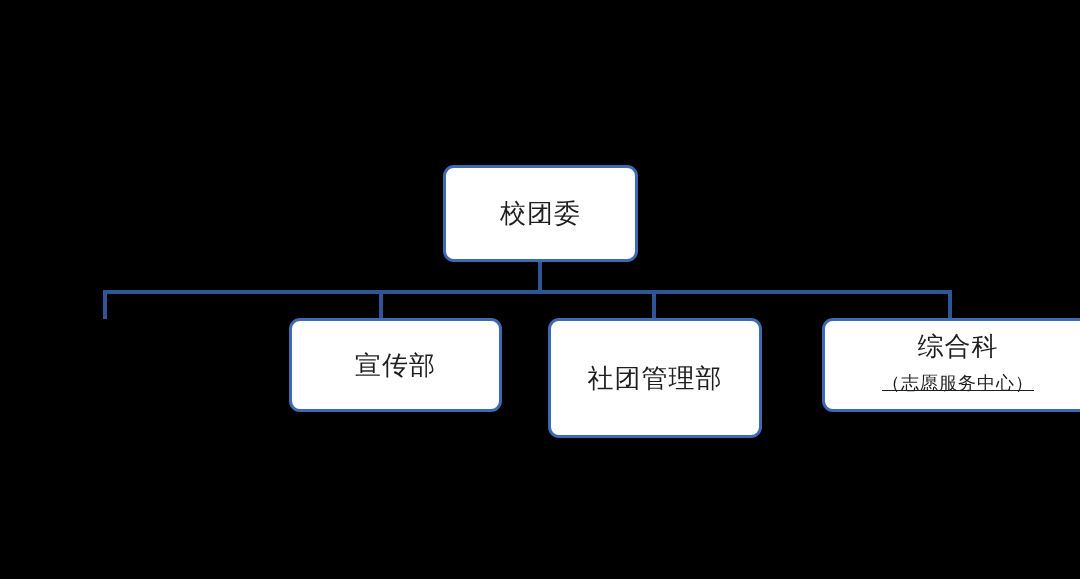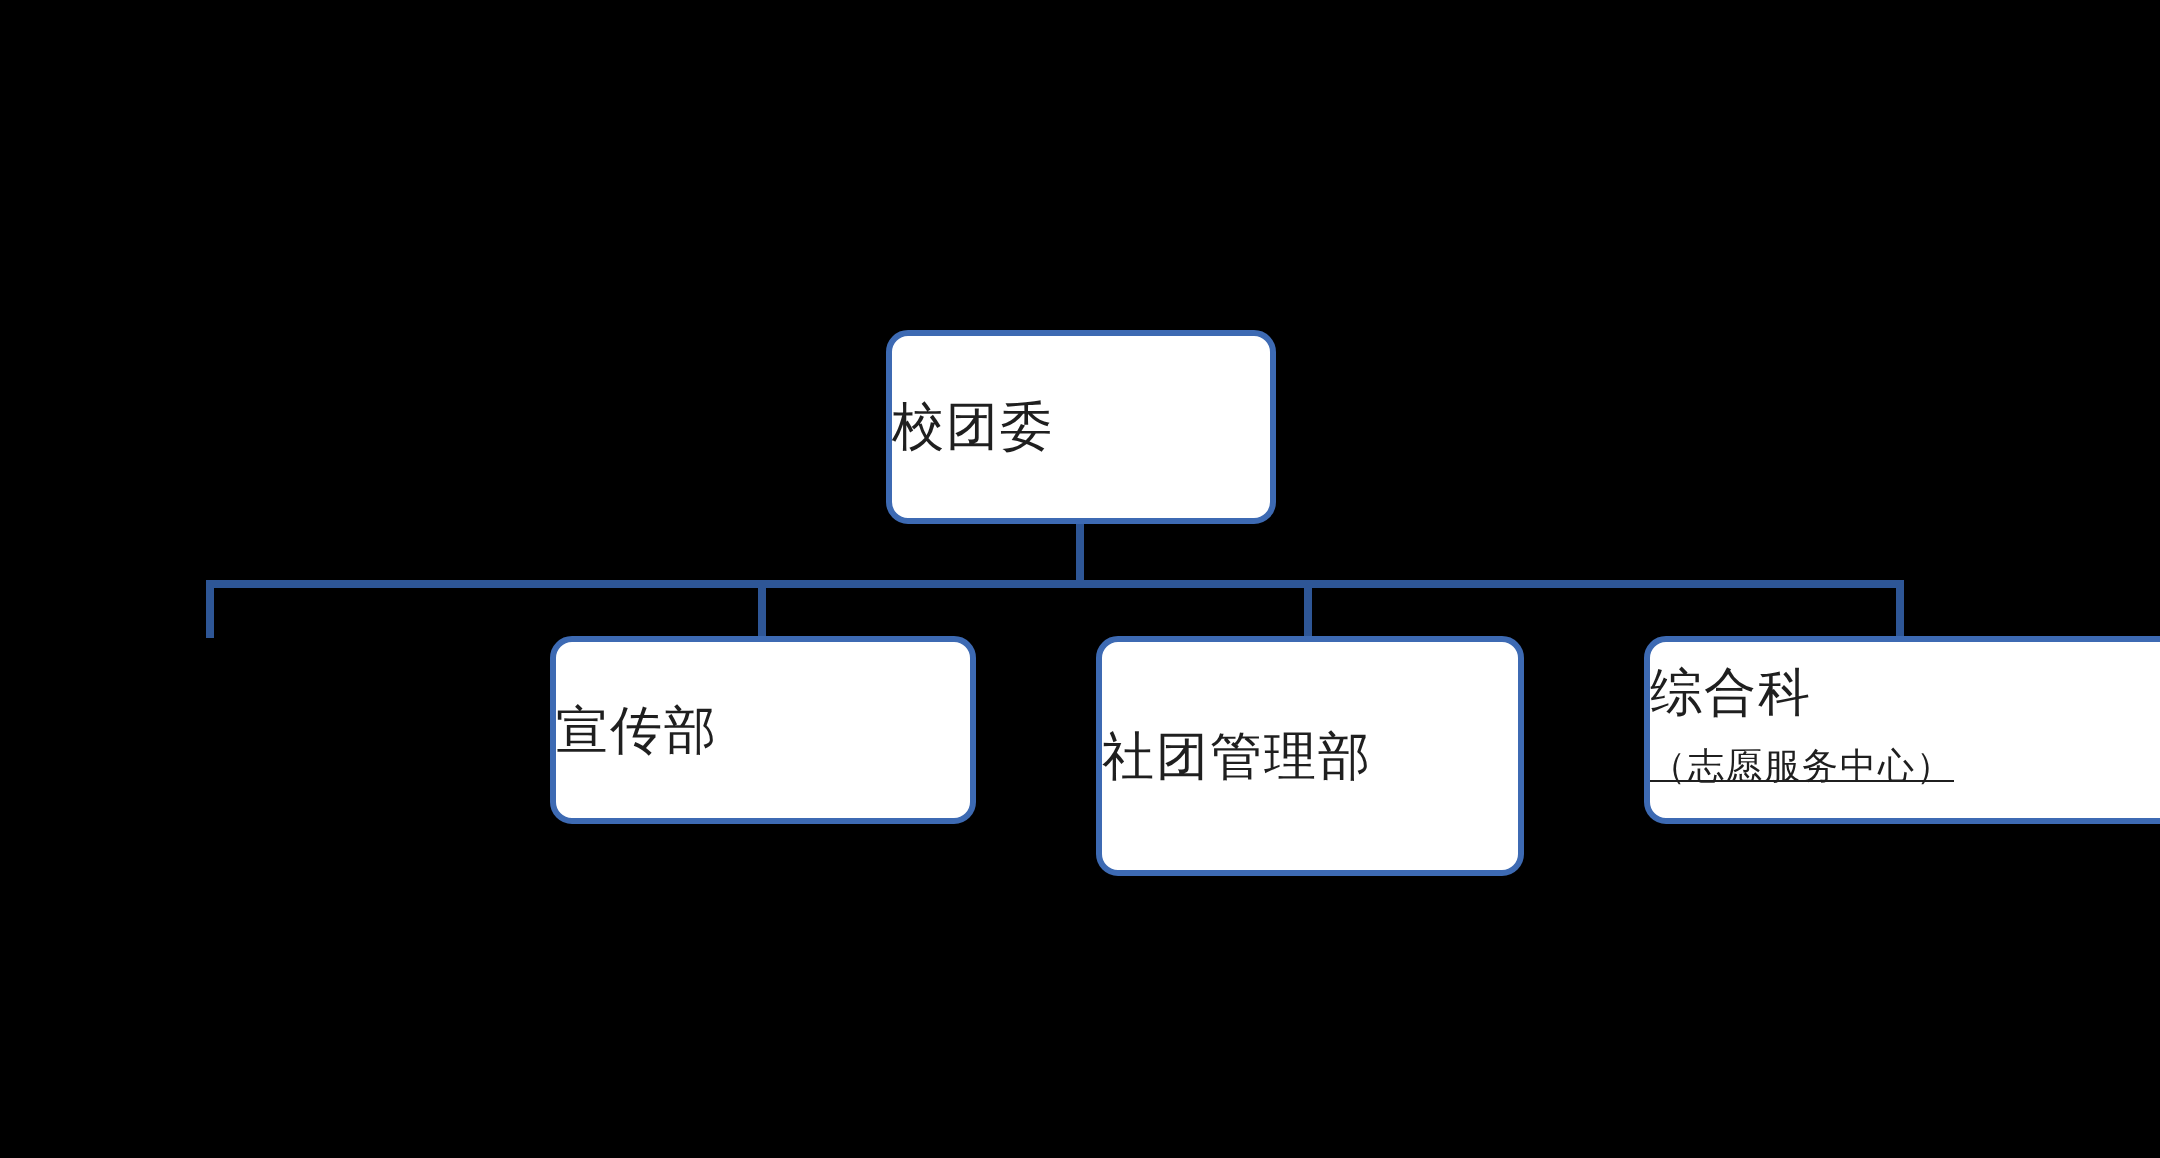--- a/index.html
+++ b/index.html
@@ -16,34 +16,34 @@
     font-family: "Liberation Sans", "DejaVu Sans", sans-serif;
   }
   .node {
     position: absolute;
     box-sizing: border-box;
     background: #ffffff;
     border: 3px solid #3d6ab3;
     border-radius: 11px;
     display: flex;
     flex-direction: column;
-    align-items: flex-start;
+    align-items: center;
     justify-content: center;
     text-align: center;
     color: #1f1f1f;
     font-size: 26px;
     letter-spacing: 1px;
   }
   .node .line2 {
     font-size: 18px;
     text-decoration: underline;
   }
   .node-root   { left: 443px; top: 165px; width: 195px; height: 97px; }
   .node-c1     { left: 2px;   top: 318px; width: 208px; height: 94px; }
-  .node-c2     { left: 275px; top: 318px; width: 213px; height: 94px; }
+  .node-c2     { left: 289px; top: 318px; width: 213px; height: 94px; }
   .node-c3     { left: 548px; top: 318px; width: 214px; height: 120px; }
   .node-c4     { left: 822px; top: 318px; width: 272px; height: 94px; line-height: 37px; }
   .connector {
     position: absolute;
     background: #2e5696;
   }
   .conn-root-stub { left: 538px; top: 262px; width: 4px;   height: 30px; }
   .conn-hline     { left: 103px; top: 290px; width: 849px; height: 4px;  }
   .conn-stub-1    { left: 103px; top: 292px; width: 4px;   height: 27px; }
   .conn-stub-2    { left: 379px; top: 292px; width: 4px;   height: 27px; }

